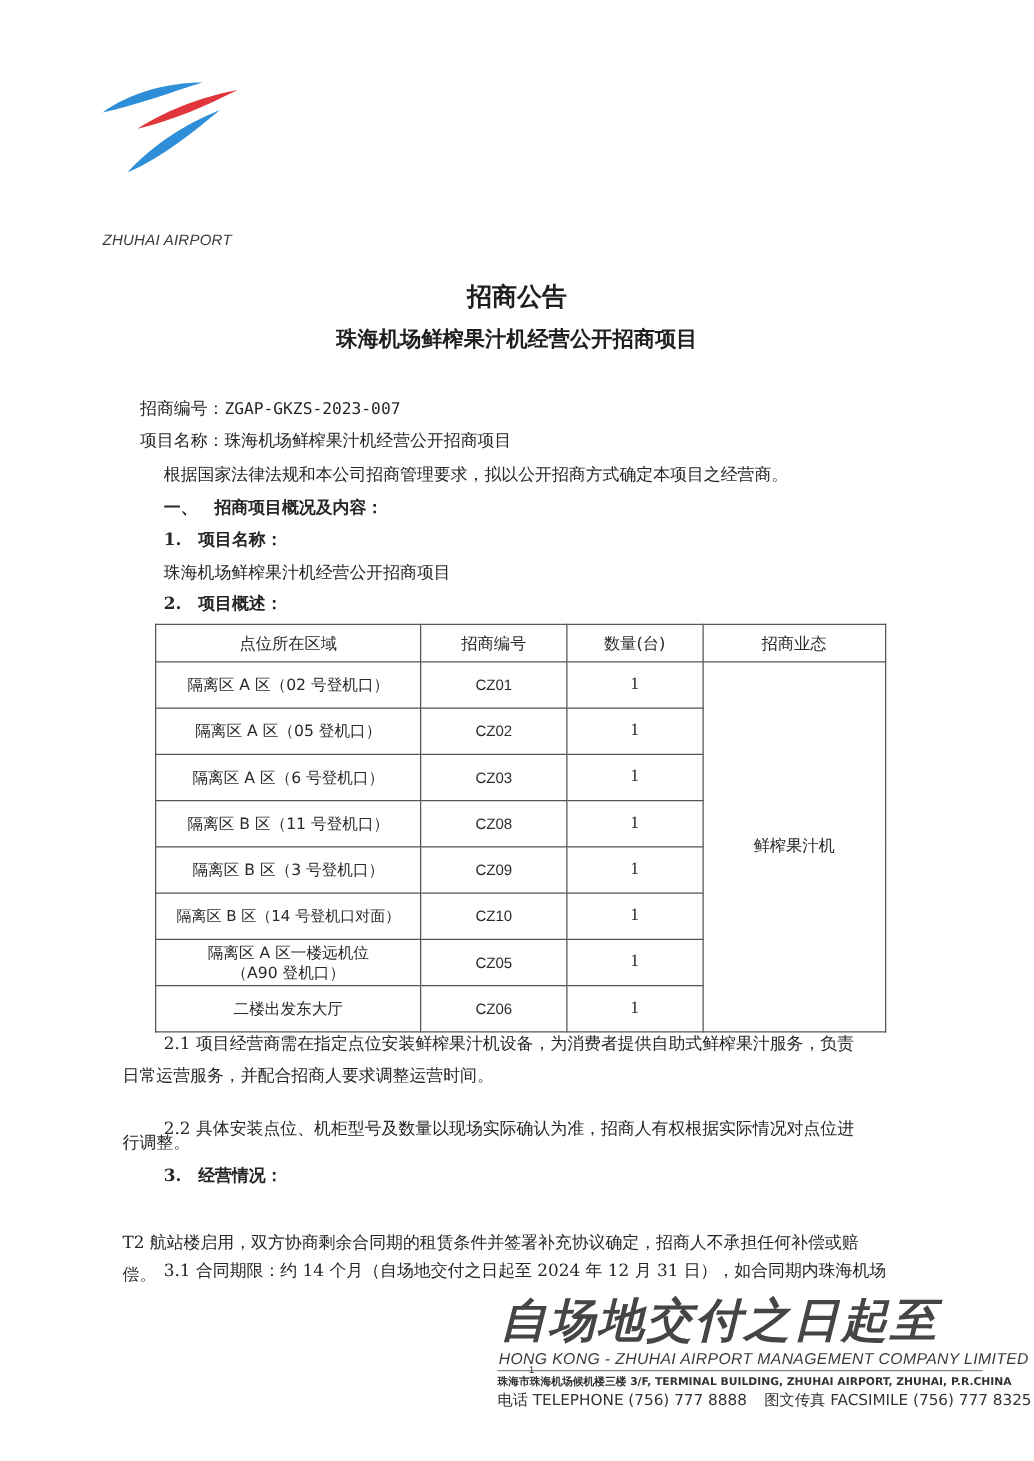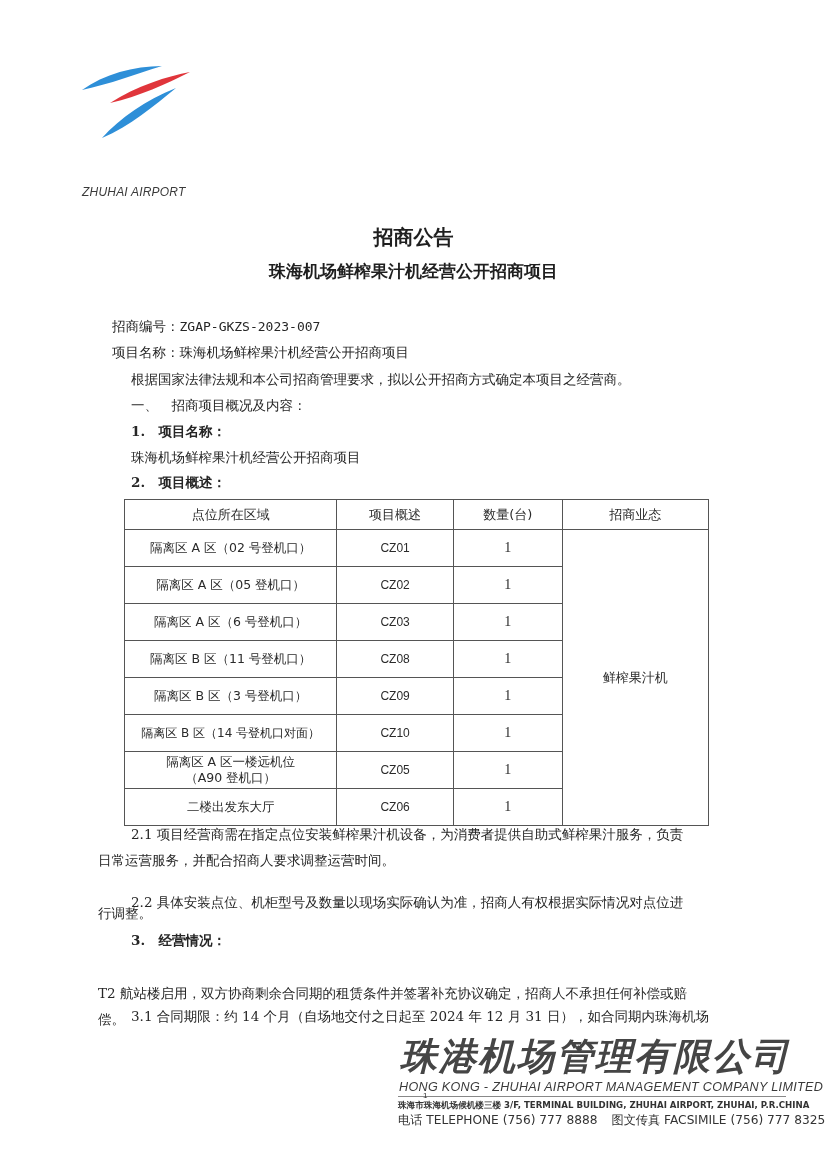--- a/index.html
+++ b/index.html
@@ -79,30 +79,30 @@
 <div class="subtitle">珠海机场鲜榨果汁机经营公开招商项目</div>
 
 <div class="line" style="left:112px; top:318px;">
   <span>招商编号：</span><span class="mono">ZGAP-GKZS-2023-007</span>
 </div>
 <div class="line" style="left:112px; top:344px;">
   <span>项目名称：</span><span>珠海机场鲜榨果汁机经营公开招商项目</span>
 </div>
 <div class="line" style="left:131px; top:371px;">根据国家法律法规和本公司招商管理要求，拟以公开招商方式确定本项目之经营商。</div>
 
-<div class="line" style="left:131px; top:397px; font-weight:normal;">一、　招商项目概况及内容：</div>
+<div class="line" style="left:131px; top:397px; font-weight:bold;">一、　招商项目概况及内容：</div>
 <div class="line" style="left:131px; top:423px; font-weight:bold;">1.　项目名称：</div>
 <div class="line" style="left:131px; top:449px;">珠海机场鲜榨果汁机经营公开招商项目</div>
 <div class="line" style="left:131px; top:474px; font-weight:bold;">2.　项目概述：</div>
 
 <table class="spots">
   <thead>
     <tr>
       <th class="c1">点位所在区域</th>
-      <th class="c2">项目概述</th>
+      <th class="c2">招商编号</th>
       <th class="c3">数量(台)</th>
       <th class="c4">招商业态</th>
     </tr>
   </thead>
   <tbody>
     <tr>
       <td>隔离区 A 区（02 号登机口）</td>
       <td class="code">CZ01</td>
       <td class="qty">1</td>
       <td rowspan="8" style="font-size:13px;">鲜榨果汁机</td>
@@ -150,20 +150,20 @@
 
 <div class="line" style="left:131px; top:826px;">2.1 项目经营商需在指定点位安装鲜榨果汁机设备，为消费者提供自助式鲜榨果汁服务，负责</div>
 <div class="line" style="left:98px; top:852px;">日常运营服务，并配合招商人要求调整运营时间。</div>
 <div class="line" style="left:131px; top:879px;margin-top:15px;">2.2 具体安装点位、机柜型号及数量以现场实际确认为准，招商人有权根据实际情况对点位进</div>
 <div class="line" style="left:98px; top:905px;">行调整。</div>
 <div class="line" style="left:131px; top:932px; font-weight:bold;">3.　经营情况：</div>
 <div class="line" style="left:131px; top:1008px;">3.1 合同期限：约 14 个月（自场地交付之日起至 2024 年 12 月 31 日），如合同期内珠海机场</div>
 <div class="line" style="left:98px; top:985px;">T2 航站楼启用，双方协商剩余合同期的租赁条件并签署补充协议确定，招商人不承担任何补偿或赔</div>
 <div class="line" style="left:98px; top:1011px;">偿。</div>
 
-<div class="footer-cn">珠港机场管理有限公司</div>
+<div class="footer-cn">自场地交付之日起至</div>
 <div class="footer-en">HONG KONG - ZHUHAI AIRPORT MANAGEMENT COMPANY LIMITED</div>
 <div class="footer-rule"></div>
 <div class="footer-page">1</div>
 <div class="footer-addr">珠海市珠海机场候机楼三楼 3/F, TERMINAL BUILDING, ZHUHAI AIRPORT, ZHUHAI, P.R.CHINA</div>
 <div class="footer-tel">
   <span>电话 TELEPHONE (756) 777 8888</span><span class="gap"></span><span>图文传真 FACSIMILE (756) 777 8325</span>
 </div>
 
 </body></html>

